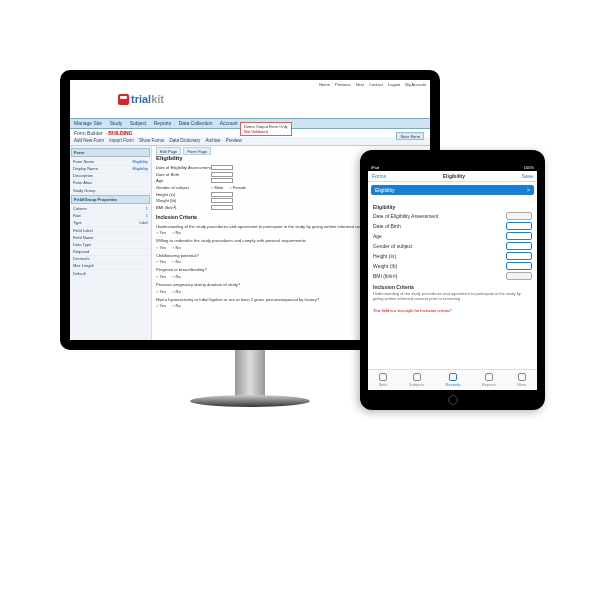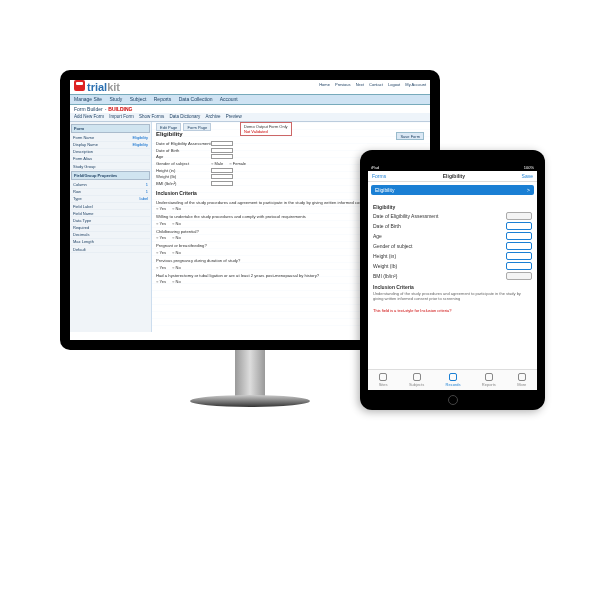--- a/index.html
+++ b/index.html
@@ -6,21 +6,21 @@
   body { width: 600px; height: 600px; background: #fff; font-family: Arial, sans-serif; overflow: hidden; position: relative; }
 
   
   .monitor { position: absolute; left: 60px; top: 70px; width: 380px; height: 280px; }
   .monitor-bezel { width: 100%; height: 100%; background: #000; border-radius: 10px; padding: 10px; }
   .monitor-screen { width: 100%; height: 100%; background: #fff; overflow: hidden; font-size: 5px; line-height: 1.3; color: #333; }
   .monitor-stand-neck { position: absolute; left: 50%; top: 280px; transform: translateX(-50%); width: 30px; height: 50px; background: linear-gradient(to right, #999, #ddd, #999); }
   .monitor-stand-base { position: absolute; left: 50%; top: 325px; transform: translateX(-50%); width: 120px; height: 12px; background: linear-gradient(to bottom, #ccc, #333); border-radius: 60px/6px; }
 
   
-  .m-logo { display: flex; padding: 0 4px; }
+  .m-logo { display: flex; align-items: center; padding: 12px 4px; margin-left: 44px; }
   .m-logo .icon { width: 11px; height: 11px; background: #d22; margin-right: 2px; border-radius: 2px; position: relative; }
   .m-logo .icon::after { content:''; position:absolute; top:2px; left:2px; width:7px; height:3px; background:#fff; border-radius:1px; }
   .m-logo .t1 { font-size: 11px; font-weight: bold; color: #2a6fb0; }
   .m-logo .t2 { font-size: 11px; font-weight: bold; color: #999; }
   .m-topmenu { background: #cfe3f3; border-top:1px solid #7ab; border-bottom:1px solid #7ab; padding: 1px 4px; font-size: 5px; color: #246; }
   .m-topmenu span { margin-right: 6px; }
   .m-toprt { position:absolute; top:12px; right:14px; font-size:4px; color:#246; }
   .m-toprt span { margin-left:4px; }
   .m-bar2 { padding: 1px 4px; font-size: 5px; color:#246; display:flex; align-items:center; gap:2px;}
   .m-bar2 .building { color:#c00; font-weight:bold; }

